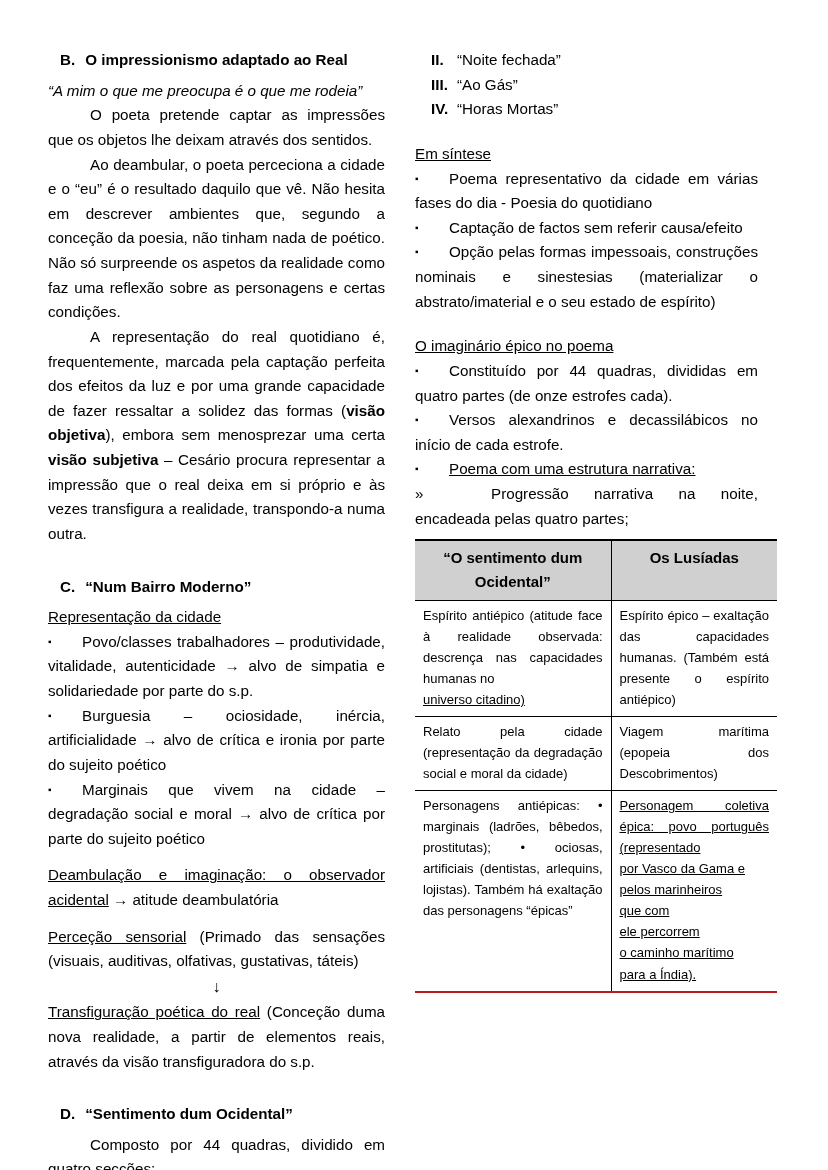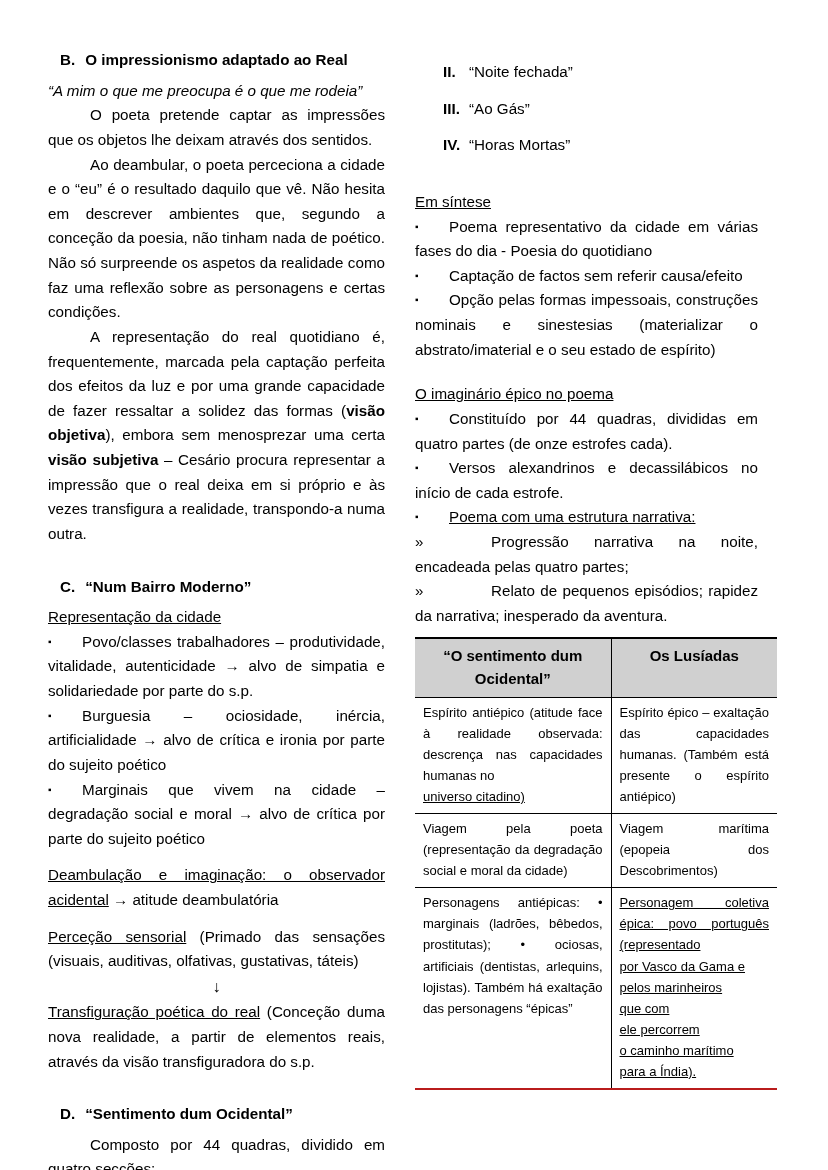--- a/index.html
+++ b/index.html
@@ -74,21 +74,21 @@
     width: 34px;
     text-indent: 0;
   }
   .sq-glyph {
     font-size: 10px;
     vertical-align: 2px;
   }
   .roman-line {
     font-size: 15.2px;
     line-height: 1.62;
-    margin: 12px;
+    margin: 0;
     display: flex;
   }
   .roman-line .rn {
     font-weight: bold;
     width: 42px;
     padding-left: 16px;
   }
   .gap-sm { height: 12px; }
   .gap-md { height: 20px; }
   .gap-lg { height: 28px; }
@@ -222,39 +222,38 @@
 
       <div class="gap-md"></div>
 
       <p class="underline-head">O imaginário épico no poema</p>
 
       <p class="bullet-p"><span class="sq"><span class="sq-glyph">▪</span></span><span>Constituído por 44 quadras, divididas em quatro partes (de onze estrofes cada).</span></p>
       <p class="bullet-p"><span class="sq"><span class="sq-glyph">▪</span></span><span>Versos alexandrinos e decassilábicos no início de cada estrofe.</span></p>
       <p class="bullet-p nojust"><span class="sq"><span class="sq-glyph">▪</span></span><span>Poema com uma estrutura narrativa:</span></p>
 
       <p class="subbullet"><span class="gg"><span>»</span></span><span>Progressão narrativa na noite, encadeada pelas quatro partes;</span></p>
-      <p class="subbullet"><span class="gg"><span>»</span></span><span>Relato de pequenos episódios; rapidez da narrativa; inesperado da aventura.</span></p>
 
       <table class="cmp">
         <thead>
           <tr>
             <th class="c1">“O sentimento dum Ocidental”</th>
             <th class="c2">Os Lusíadas</th>
           </tr>
         </thead>
         <tbody>
           <tr>
             <td class="c1">
               <span>Espírito antiépico (atitude face à realidade observada: descrença nas capacidades humanas no</span><br>
               <span class="nojust">universo citadino)</span>
             </td>
             <td class="c2">Espírito épico – exaltação das capacidades humanas. (Também está presente o espírito antiépico)</td>
           </tr>
           <tr>
-            <td class="c1">Viagem pela poeta (representação da degradação social e moral da cidade)</td>
+            <td class="c1">Relato pela cidade (representação da degradação social e moral da cidade)</td>
             <td class="c2">Viagem marítima (epopeia dos Descobrimentos)</td>
           </tr>
           <tr>
             <td class="c1">Personagens antiépicas: • marginais (ladrões, bêbedos, prostitutas); • ociosas, artificiais (dentistas, arlequins, lojistas). Também há exaltação das personagens “épicas”</td>
             <td class="c2 nojust">
               <span style="text-align:justify;display:block;">Personagem coletiva épica: povo português (representado</span>
               <span style="display:block;">por Vasco da Gama e</span>
               <span style="display:block;">pelos marinheiros</span>
               <span style="display:block;">que com</span>
               <span style="display:block;">ele percorrem</span>

